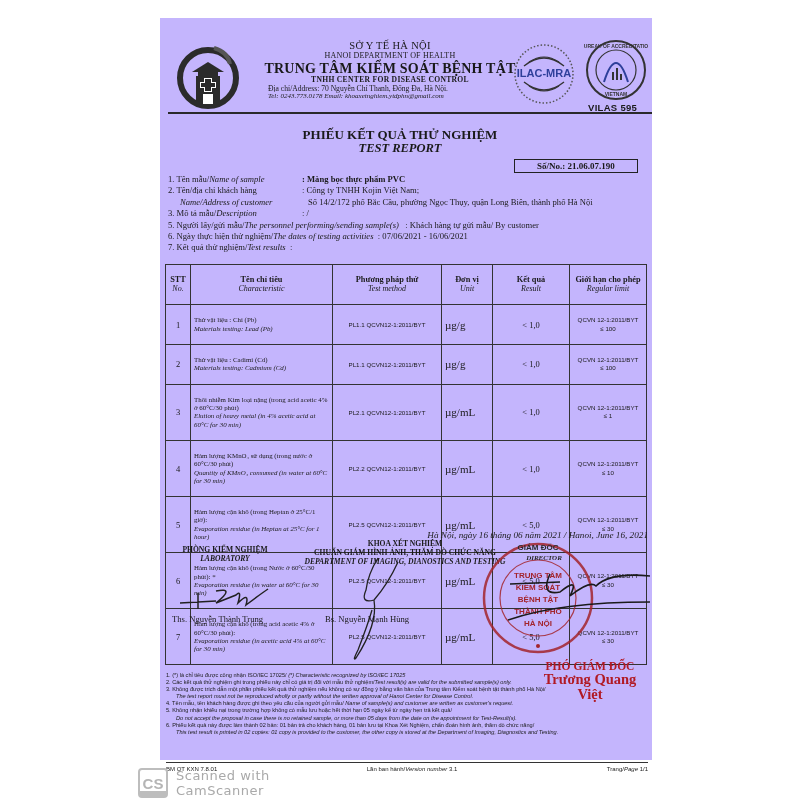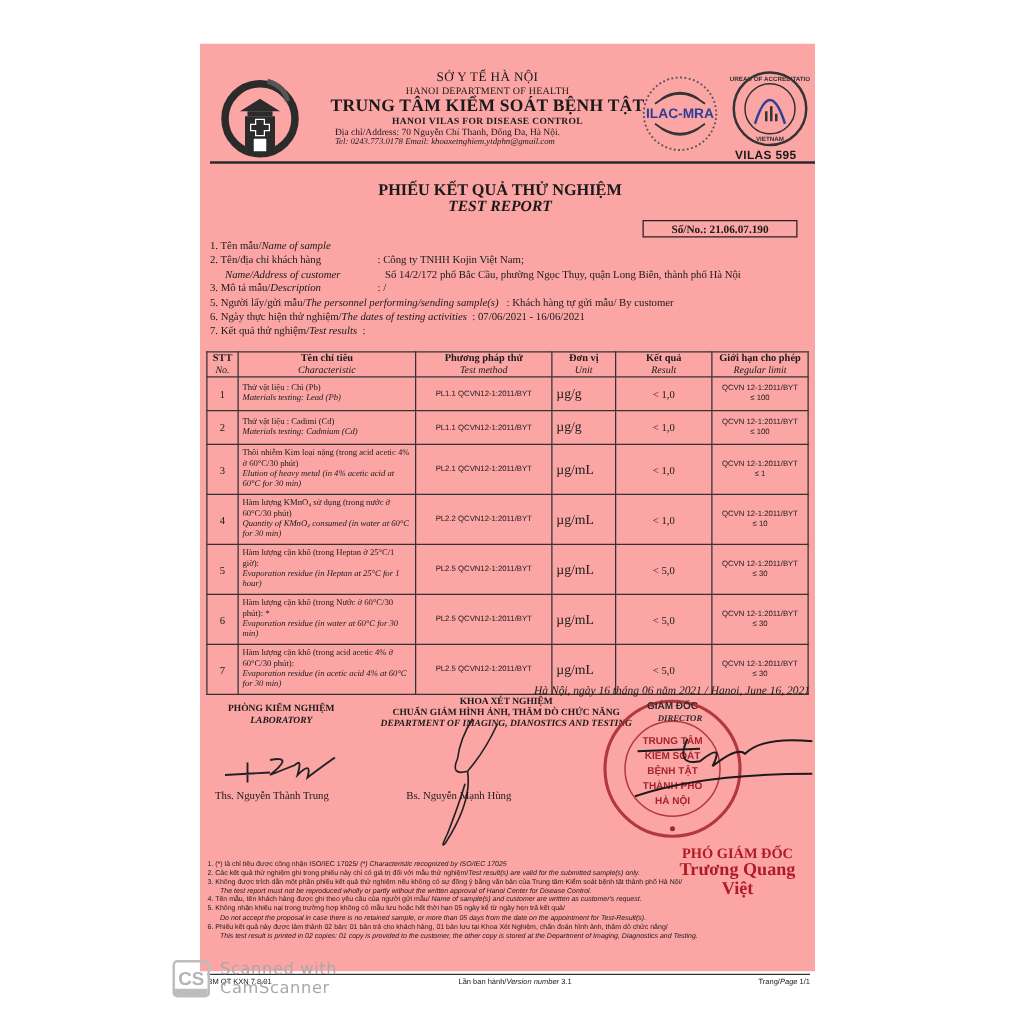--- a/index.html
+++ b/index.html
@@ -1,17 +1,17 @@
 <!DOCTYPE html>
 <html><head>
 <meta charset="utf-8">
 <style>
   html, body { margin:0; padding:0; }
   body { width:812px; height:812px; background:#ffffff; position:relative; overflow:hidden; font-family:"Liberation Serif", serif; color:#1a1a1a; }
-  .page { position:absolute; left:160px; top:35px; width:492px; height:742px; background:#fca5a5; }
+  .page { position:absolute; left:160px; top:18px; width:492px; height:742px; background:#c4b5fd; }
   .abs { position:absolute; }
   
   .logo { left:14px; top:24px; width:68px; height:68px; }
   .hdr { left:80px; top:22px; width:300px; text-align:center; line-height:1.12; }
   .hdr .l1 { font-size:10.5px; letter-spacing:0.3px; }
   .hdr .l2 { font-size:8px; letter-spacing:0.2px; }
   .hdr .l3 { font-size:14px; font-weight:bold; letter-spacing:0.2px; }
   .hdr .l4 { font-size:7.6px; font-weight:bold; letter-spacing:0.3px; }
   .hdr .l5 { font-size:7.6px; text-align:left; padding-left:28px; }
   .hdr .l6 { font-size:7px; text-align:left; padding-left:28px;font-style:italic; }
@@ -25,21 +25,21 @@
   .reportno { left:354px; top:141px; width:122px; height:12px; border:1px solid #222; font-size:9px; font-weight:bold; text-align:center; line-height:12px; }
   
   .info { left:8px; top:156px; width:480px; font-size:8.6px; line-height:11.4px; }
   .info .row { display:flex; }
   .info .lbl { width:134px; flex:none; }
   .info .lbl i { font-style:italic; }
   .info .val { flex:1; }
   .info .bold { font-weight:bold; }
   
   table.res { position:absolute; left:5px; top:246px; width:482px; border-collapse:collapse; font-size:6.8px; }
-  table.res th, table.res td { border:1px solid #333; padding:1px 3px; vertical-align:middle; }
+  table.res th, table.res td { border:1px solid #333; padding:11px 3px; vertical-align:middle; }
   table.res th { font-weight:bold; font-size:8.3px; line-height:1.05; text-align:center; }
   table.res th i { font-weight:normal; font-style:italic; font-size:8px; }
   table.res td.no { text-align:center; font-size:8.5px; width:18px; }
   table.res td.ch { width:135px; line-height:1.2; font-size:6.9px; }
   table.res td.ch i { font-style:italic; }
   table.res td.me { width:102px; text-align:center; font-family:"Liberation Sans", sans-serif; font-size:6.2px; }
   table.res td.un { width:44px; text-align:left; font-size:11px; }
   table.res td.rs { width:70px; text-align:center; font-size:8.5px; }
   table.res td.lm { text-align:center; font-family:"Liberation Sans", sans-serif; font-size:6.2px; line-height:1.35; }
   
@@ -84,21 +84,21 @@
     <rect x="26" y="40" width="16" height="6" fill="#fff"></rect>
     <rect x="31" y="37" width="6" height="12" fill="#2b2b2b"></rect>
     <rect x="27" y="41" width="14" height="4" fill="#2b2b2b"></rect>
     <rect x="29" y="52" width="10" height="10" fill="#fff"></rect>
   </svg>
 
   <div class="abs hdr">
     <div class="l1">SỞ Y TẾ HÀ NỘI</div>
     <div class="l2">HANOI DEPARTMENT OF HEALTH</div>
     <div class="l3">TRUNG TÂM KIỂM SOÁT BỆNH TẬT</div>
-    <div class="l4">HANOI VILAS FOR DISEASE CONTROL</div>
+    <div class="l4">TNHH CENTER FOR DISEASE CONTROL</div>
     <div class="l5">Địa chỉ/Address: 70 Nguyễn Chí Thanh, Đống Đa, Hà Nội.</div>
     <div class="l6">Tel: 0243.773.0178  Email: khoaxetnghiem.ytdphn@gmail.com</div>
   </div>
 
   <svg class="abs ilac" viewBox="0 0 64 64">
     <circle cx="32" cy="32" r="29" fill="none" stroke="#555" stroke-width="1.5" stroke-dasharray="1.5 2"></circle>
     <path d="M12 24 Q32 8 52 24" fill="none" stroke="#333" stroke-width="1.4"></path>
     <path d="M17 20 Q32 10 47 20" fill="none" stroke="#333" stroke-width="1.2"></path>
     <path d="M12 40 Q32 56 52 40" fill="none" stroke="#333" stroke-width="1.4"></path>
     <path d="M17 44 Q32 54 47 44" fill="none" stroke="#333" stroke-width="1.2"></path>
@@ -121,20 +121,21 @@
 
   <div class="abs title">
     <div class="vi">PHIẾU KẾT QUẢ THỬ NGHIỆM</div>
     <div class="en">TEST REPORT</div>
   </div>
   <div class="abs reportno">Số/No.:  21.06.07.190</div>
 
   <div class="abs info">
     <div class="row">
       <div class="lbl"><span>1. Tên mẫu/</span><i>Name of sample</i></div>
+      <div class="val bold">: Màng bọc thực phẩm PVC</div>
     </div>
     <div class="row">
       <div class="lbl">
           <div>2. Tên/địa chỉ khách hàng</div>
           <div style="padding-left:12px"><i>Name/Address of customer</i></div>
         </div>
       <div class="val">
           <div>: Công ty TNHH Kojin Việt Nam;</div>
           <div style="padding-left:6px">Số 14/2/172 phố Bắc Cầu, phường Ngọc Thụy, quận Long Biên, thành phố Hà Nội</div>
         </div>

